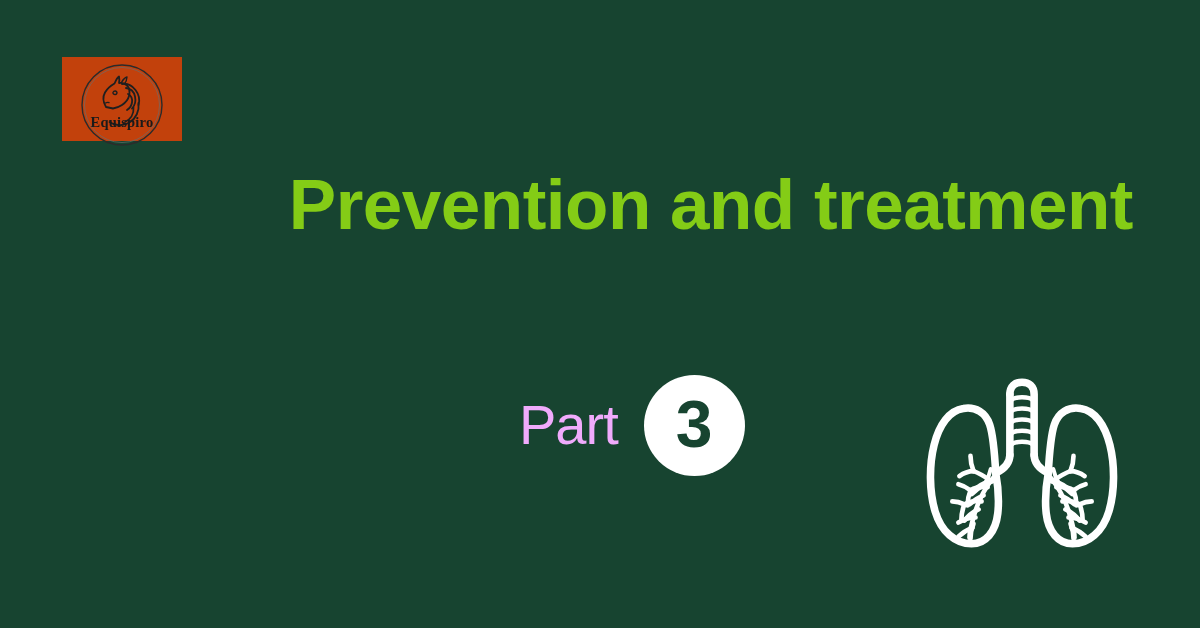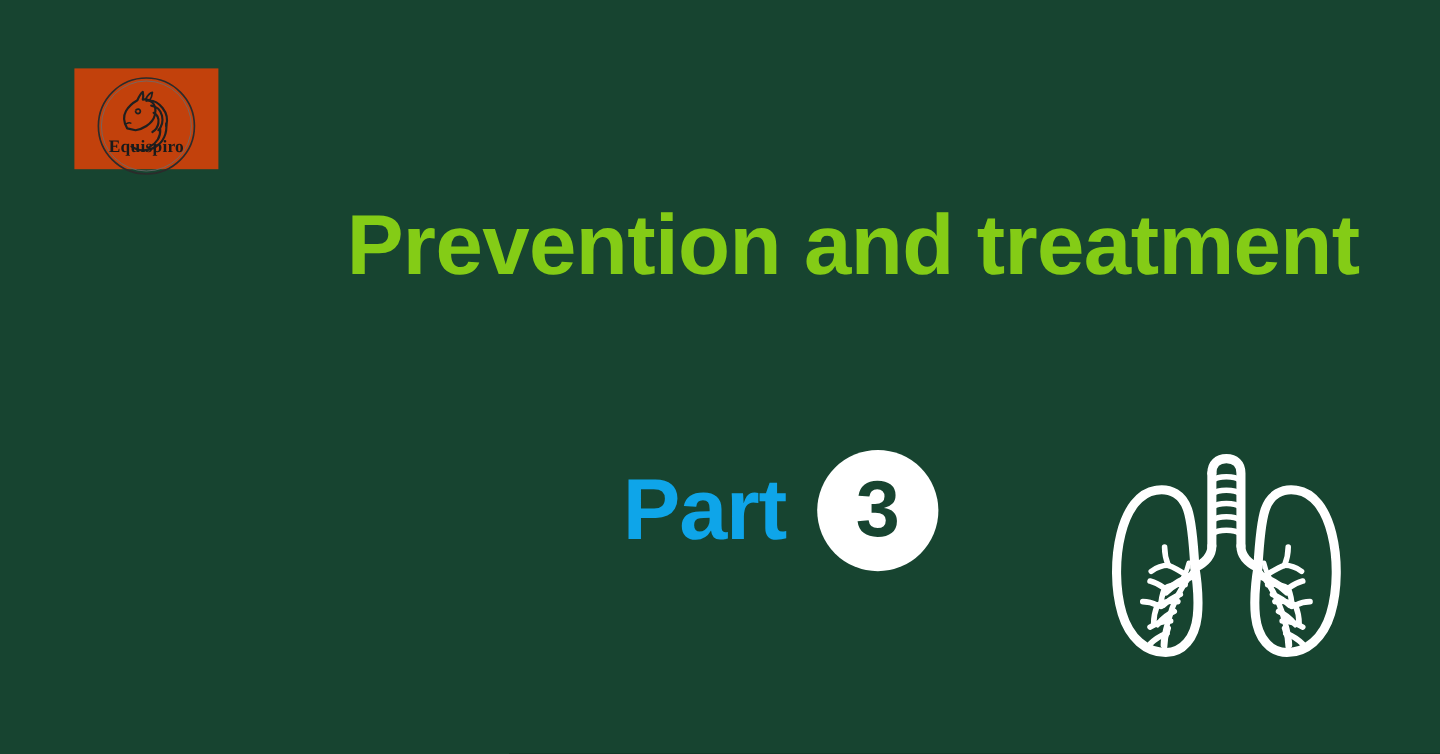--- a/index.html
+++ b/index.html
@@ -57,24 +57,24 @@
   .part-row {
     position: absolute;
     left: 519px;
     top: 372px;
     display: flex;
     align-items: center;
     gap: 26px;
     height: 106px;
   }
   .part-word {
-    color: #0ea5e9;
+    color: #f0abfc;
     font-family: "Liberation Sans", sans-serif;
-    font-weight: 700;
-    font-size: 72px;
+    font-weight: 400;
+    font-size: 56px;
     line-height: 1;
     letter-spacing: -1px;
   }
   .part-badge {
     width: 101px;
     height: 101px;
     border-radius: 50%;
     background: #ffffff;
     display: flex;
     align-items: center;

